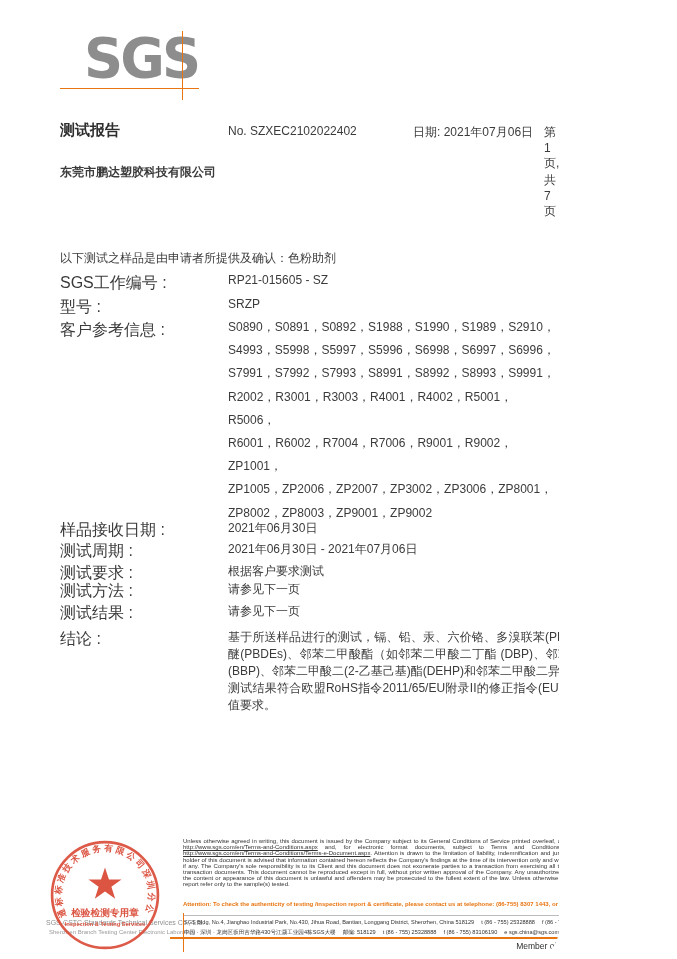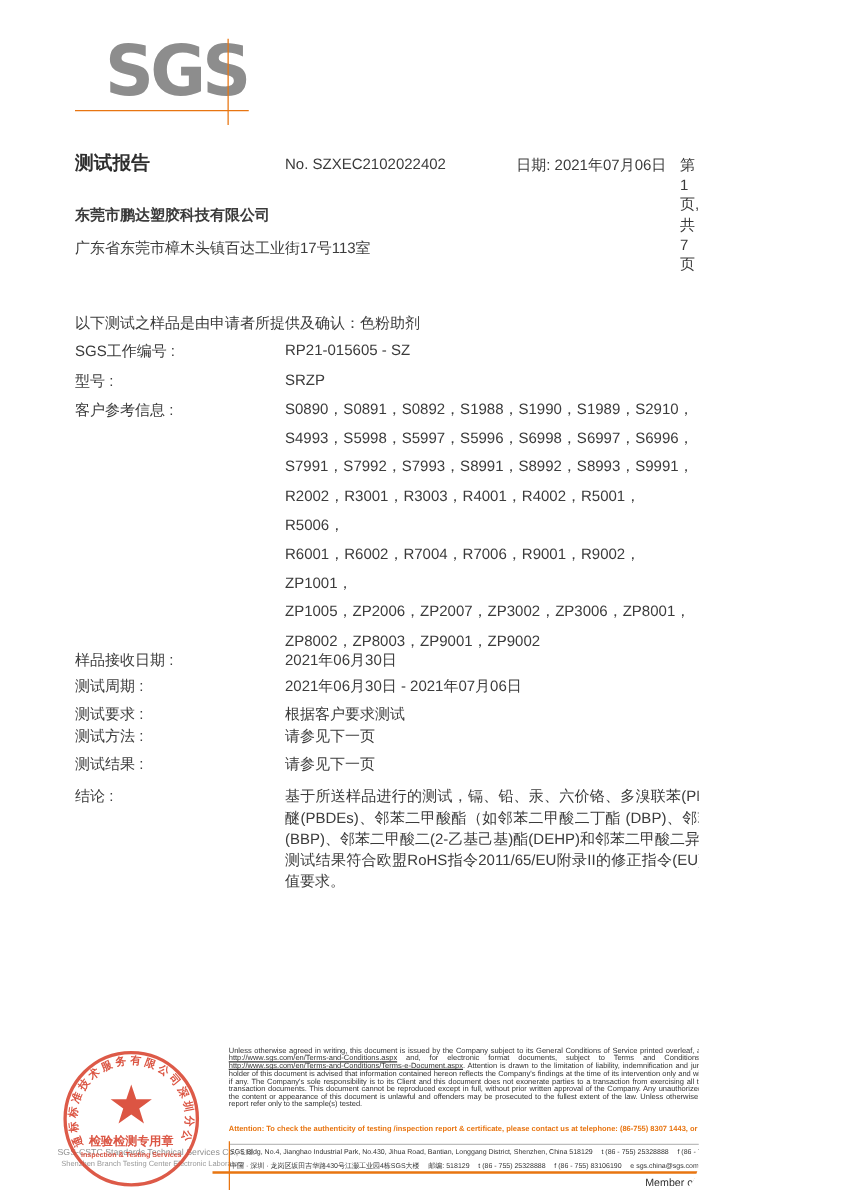--- a/index.html
+++ b/index.html
@@ -22,21 +22,21 @@
   .report-title { left:60px; top:121px; font-size:15px; font-weight:bold; color:#2e2e2e; }
   .report-no    { left:228px; top:124px; font-size:12px; }
   .hdr-date     { left:413px; top:124px; font-size:12px; }
   .hdr-page     { left:544px; top:124px; font-size:12px; }
 
   .company-name { left:60px; top:164px; font-size:12px;font-weight:bold; }
   .company-addr { left:60px; top:190px; font-size:12px; }
 
   .sample-stmt  { left:60px; top:250px; font-size:12px; }
 
-  .flabel { position:absolute; left:60px; font-size:12px; }
+  .flabel { position:absolute; left:60px; font-size:16px; }
   .fvalue { position:absolute; left:228px; font-size:12px; }
   .ref-line { line-height:23.2px; }
   .conclusion-val { width:416px; line-height:17px; text-align:justify; }
 
   
   .small-print {
     left:183px; top:838px; width:474px; font-size:6px; line-height:6.2px;
     text-align:justify; color:#333333; letter-spacing:0;
   }
   .small-print .url { text-decoration:underline; }
@@ -67,21 +67,20 @@
   <div class="abs logo">SGS</div>
   <div class="abs crop-v"></div>
   <div class="abs crop-h"></div>
 
   <div class="abs report-title">测试报告</div>
   <div class="abs report-no">No. SZXEC2102022402</div>
   <div class="abs hdr-date">日期: 2021年07月06日</div>
   <div class="abs hdr-page">第1页,共7页</div>
 
   <div class="abs company-name">东莞市鹏达塑胶科技有限公司</div>
-  <div class="abs company-addr">广东省东莞市樟木头镇百达工业街17号113室</div>
 
   <div class="abs sample-stmt">以下测试之样品是由申请者所提供及确认：色粉助剂</div>
 
   <div class="flabel" style="top:273px">SGS工作编号 :</div>
   <div class="fvalue" style="top:273px">RP21-015605 - SZ</div>
 
   <div class="flabel" style="top:297px">型号 :</div>
   <div class="fvalue" style="top:297px">SRZP</div>
 
   <div class="flabel" style="top:320px">客户参考信息 :</div>

